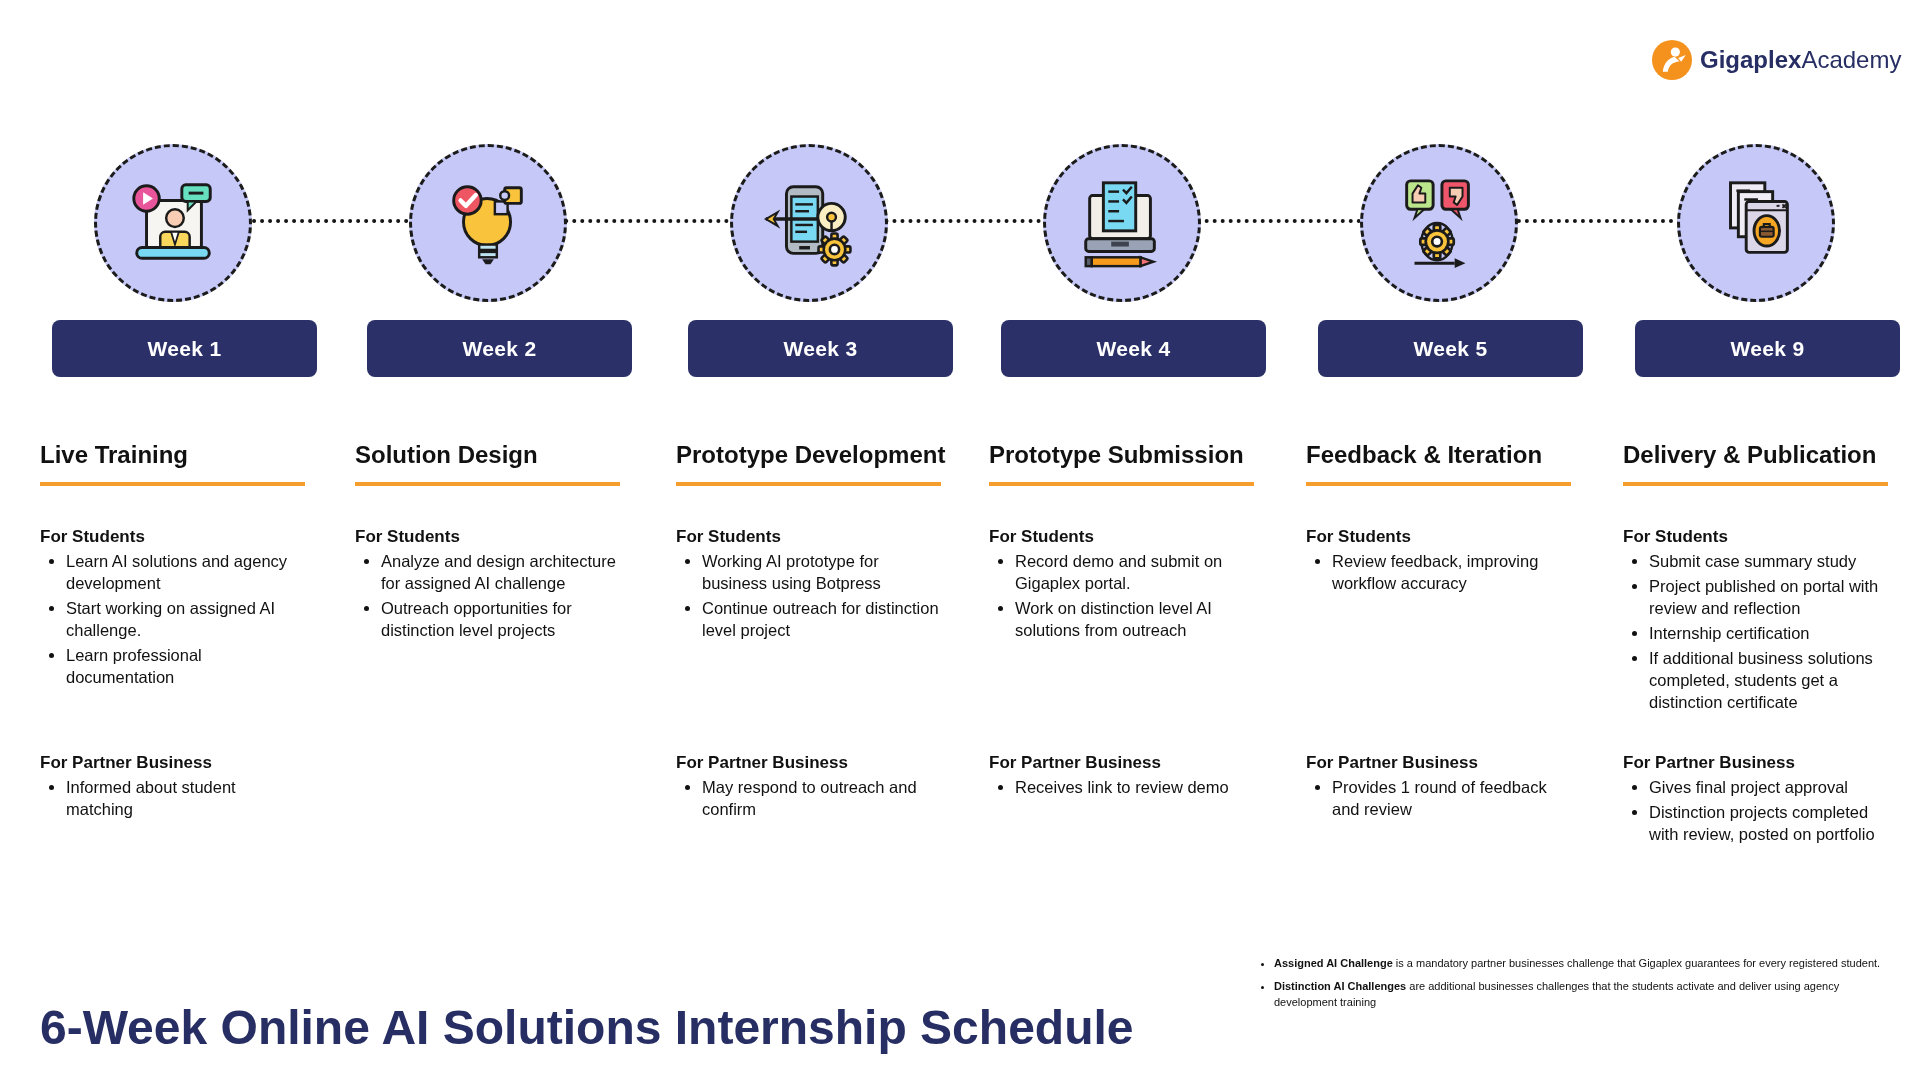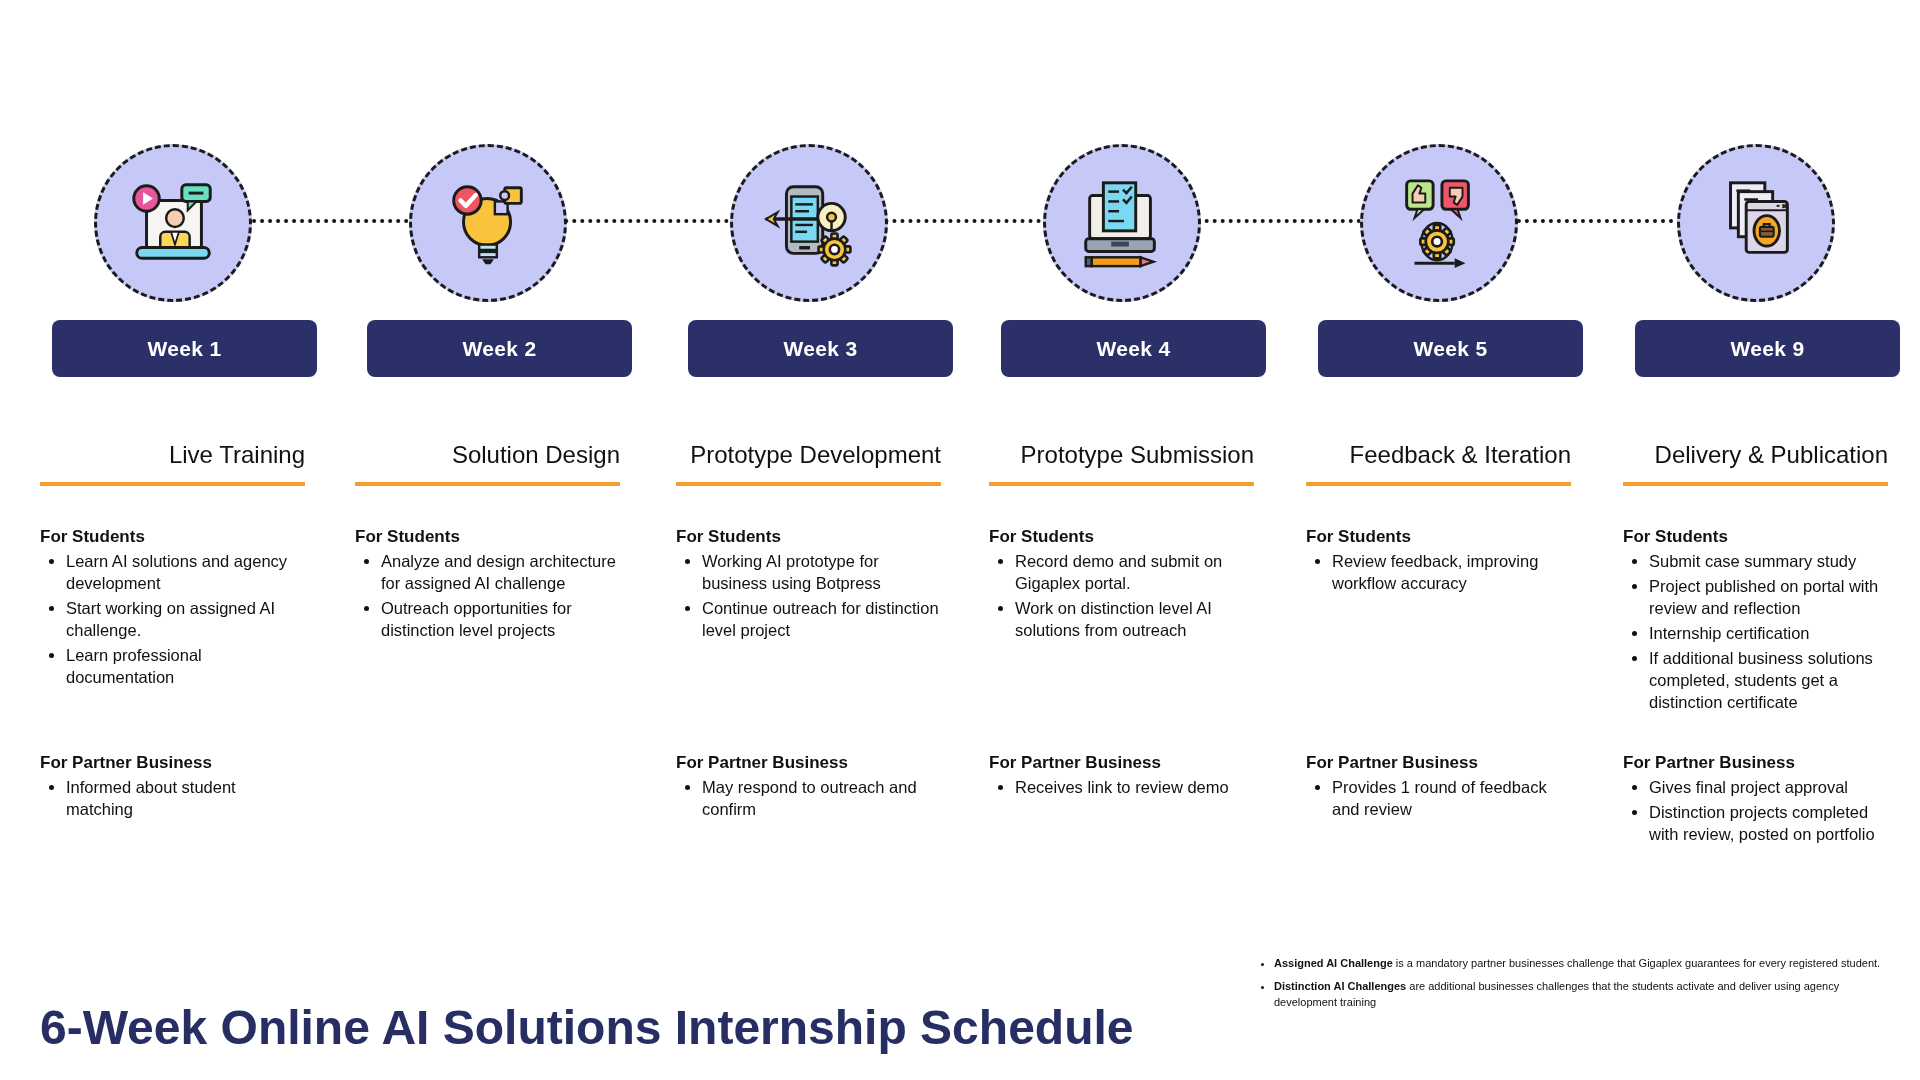--- a/index.html
+++ b/index.html
@@ -8,22 +8,22 @@
   .timeline-line{position:absolute;top:219px;left:172px;width:1583px;height:0;
                  border-top:4px dotted #151515;z-index:0;}
   .column{position:absolute;top:0;height:100%;width:265px;z-index:1;}
   .circle{position:absolute;top:144px;left:50%;transform:translateX(-50%);
           width:152px;height:152px;border-radius:50%;background:#C6C9F8;
           border:3px dashed #1b1b1b;display:flex;align-items:center;justify-content:center;}
   .circle svg{width:98px;height:98px;}
   .week-banner{position:absolute;top:320px;left:0;width:100%;height:57px;background:#2B3168;
                border-radius:8px;color:#fff;display:flex;align-items:center;justify-content:center;
                font-size:21px;font-weight:bold;letter-spacing:.3px;margin-left:12px;}
-  .phase-title{position:absolute;top:441px;width:100%;text-align:right;font-size:24px;
-               font-weight:normal;white-space:nowrap;}
+  .phase-title{position:absolute;top:441px;width:100%;text-align:left;font-size:24px;
+               font-weight:bold;white-space:nowrap;}
   .phase-underline{position:absolute;top:482px;width:100%;height:4px;background:#F59E2E;}
   .students-block{position:absolute;top:527px;left:0;width:100%;}
   .partner-block{position:absolute;top:753px;left:0;width:100%;}
   .block-heading{font-weight:bold;font-size:17px;margin:0 0 4px 0;}
   ul.bullets{margin:0;padding-left:26px;font-size:16.5px;line-height:1.33;}
   ul.bullets li{margin-bottom:3px;}
   .main-title{position:absolute;left:40px;top:1000px;font-size:48px;font-weight:bold;color:#272E63;}
   .footnotes{position:absolute;left:1252px;top:956px;width:648px;font-size:11px;line-height:1.4;}
   .footnotes ul{margin:0;padding-left:22px;}
   .footnotes li{margin-bottom:8px;}
@@ -52,20 +52,29 @@
       </g>
       <circle r="4.5" fill="#fff" stroke="#1b1b1b" stroke-width="2.5"></circle>
     </g>
   </defs>
 </svg>
 
 <div class="canvas">
 
   <div class="timeline-line"></div>
 
+  <div class="logo">
+    <svg class="logo-mark" viewBox="0 0 48 48">
+      <circle cx="24" cy="24" r="24" fill="#F5921E"></circle>
+      <circle cx="28" cy="14.5" r="5.5" fill="#fff"></circle>
+      <path d="M13 38 c1-10 6.5-16 14-18 l6 5.5 c-8.5 1-13 5.5-14 12.5 z" fill="#fff"></path>
+      <path d="M31.5 21.5 l9-3.5 -5.5 8 z" fill="#fff"></path>
+    </svg>
+    <div class="logo-text"><span class="logo-bold">Gigaplex</span><span>Academy</span></div>
+  </div>
 
   <div class="column" style="left:40px">
     <div class="circle">
       <svg viewBox="0 0 100 100">
         <rect x="23" y="27" width="56" height="49" rx="3" fill="#f7f5f1" stroke="#1b1b1b" stroke-width="3"></rect>
         <circle cx="52" cy="45" r="9" fill="#f8cdb4" stroke="#1b1b1b" stroke-width="2.5"></circle>
         <path d="M37 76 v-12 a5 5 0 0 1 5-5 h20 a5 5 0 0 1 5 5 v12 z" fill="#f9d65c" stroke="#1b1b1b" stroke-width="2.5"></path>
         <path d="M48 59 h8 l-4 13 z" fill="#fff" stroke="#1b1b1b" stroke-width="1.8"></path>
         <rect x="13" y="75" width="74" height="11" rx="5.5" fill="#7ad9f2" stroke="#1b1b1b" stroke-width="3"></rect>
         <circle cx="23" cy="25" r="13" fill="#e8559a" stroke="#1b1b1b" stroke-width="3"></circle>

